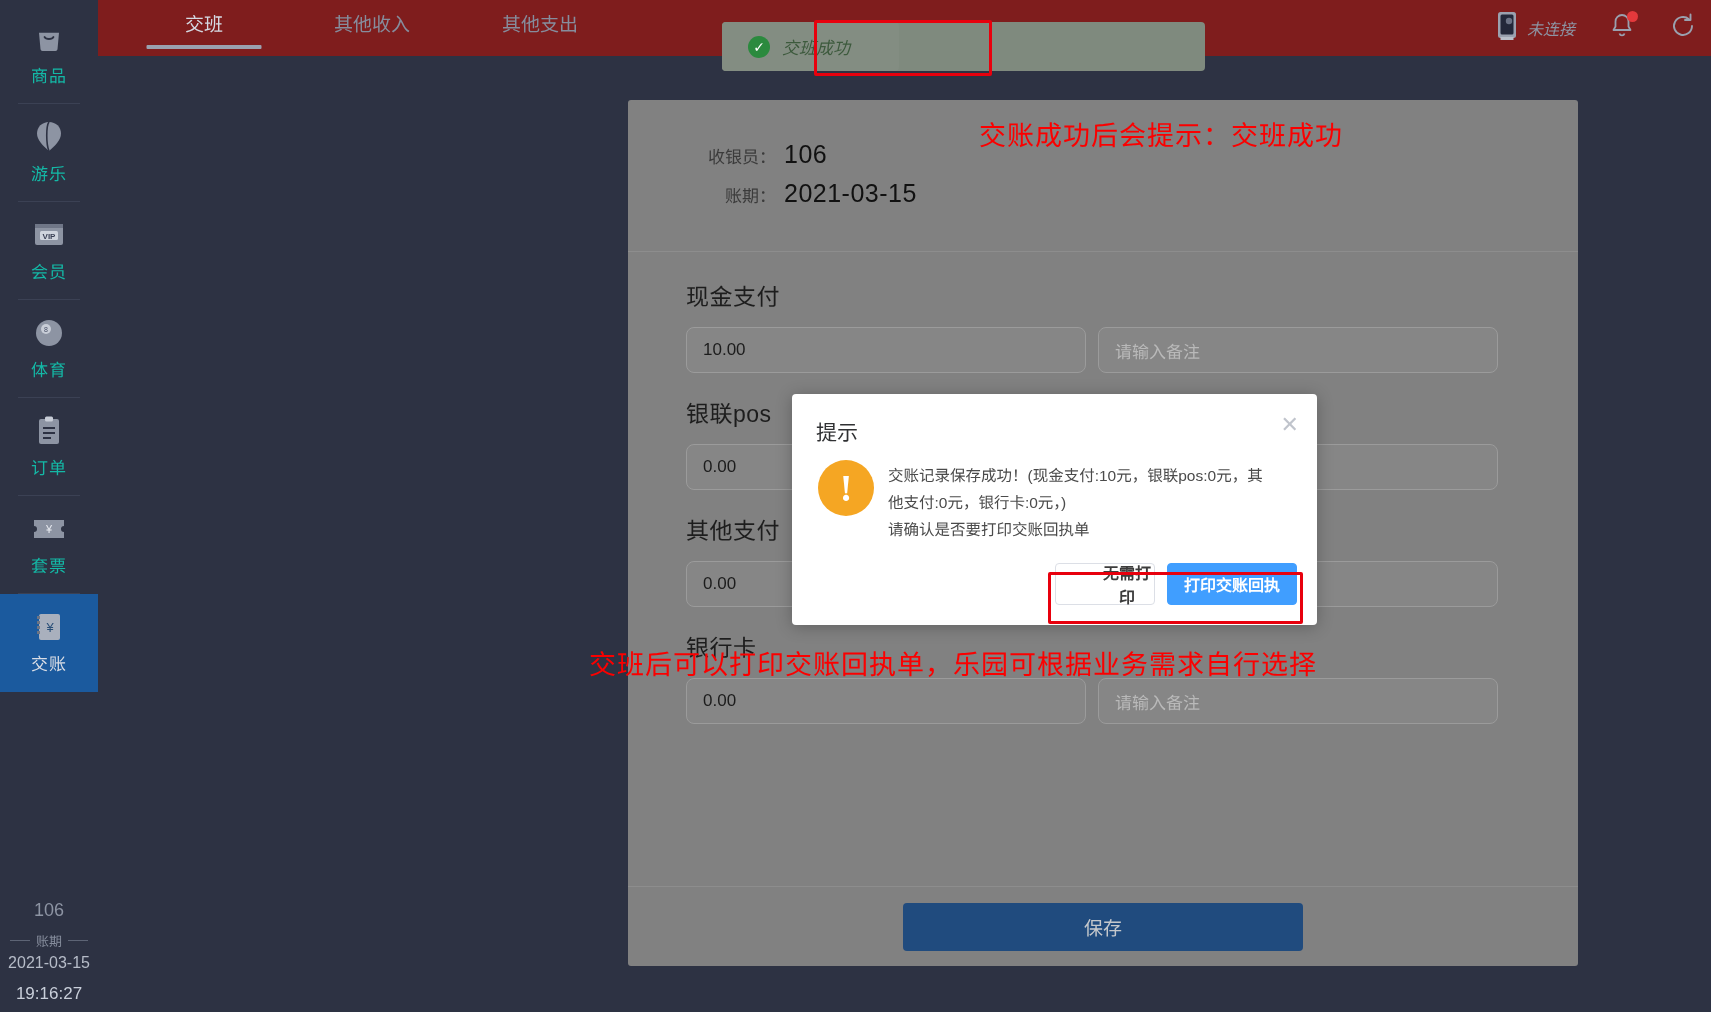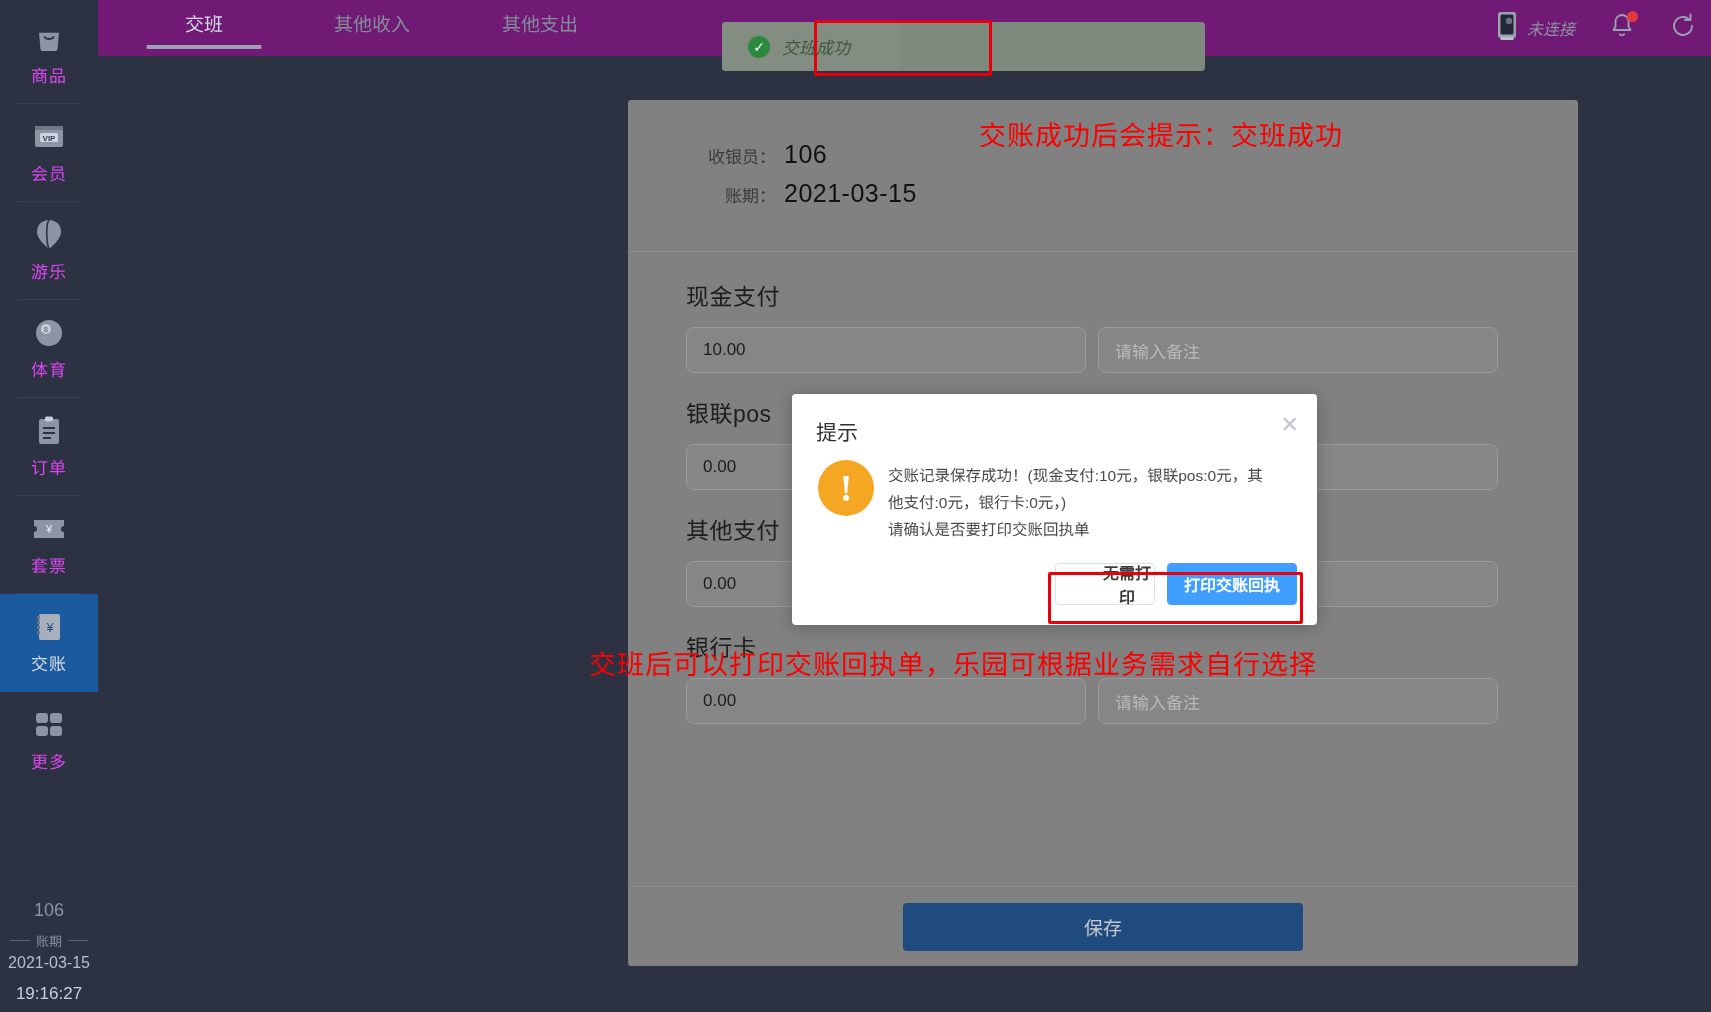--- a/index.html
+++ b/index.html
@@ -47,21 +47,21 @@
     background: #3b4154;
   }
   .side-item.active { background: #1b5a9e; }
   .side-icon {
     width: 34px; height: 32px;
     display: flex; align-items: center; justify-content: center;
     margin-bottom: 7px;
   }
   .side-label {
     font-size: 17px;
-    color: #d946ef;
+    color: #14b8a6;
     letter-spacing: 1px;
   }
   .side-item.active .side-label { color: #d9dde5; }
 
   #side-footer {
     position: absolute;
     bottom: 8px; left: 0; right: 0;
     text-align: center;
     color: #8d94a3;
   }
@@ -81,21 +81,21 @@
     height: 1012px;
     position: relative;
   }
 
   
   #topbar {
     height: 56px;
     position: relative;
     display: flex;
     align-items: flex-start;
-    background: #701a75;
+    background: #7f1d1d;
   }
   #tabs {
     display: flex;
     align-items: center;
     height: 56px;
     padding-left: 22px;
   }
   .tab {
     width: 168px;
     text-align: center;
@@ -363,39 +363,39 @@
             <path d="M4 7h16l-1.2 13.2A1.6 1.6 0 0 1 17.2 21.6H6.8a1.6 1.6 0 0 1-1.6-1.4L4 7z" fill="#8d94a3"></path>
             <path d="M8.5 10.5c1 2 6 2 7 0" stroke="#2d3243" stroke-width="1.6" fill="none" stroke-linecap="round"></path>
           </svg>
       </span>
       <span class="side-label">商品</span>
       <span class="sep"></span>
     </div>
 
     <div class="side-item">
       <span class="side-icon">
+        <svg width="26" height="32" viewBox="0 0 26 32">
+            <path d="M13 1C6 1 1 6 1 12.5 1 19 7 25 13 30c6-5 12-11 12-17.5C25 6 20 1 13 1z" fill="#8d94a3"></path>
+            <path d="M13 1c-3 4-3 22 0 29" stroke="#2d3243" stroke-width="1.6" fill="none"></path>
+          </svg>
+      </span>
+      <span class="side-label">游乐</span>
+      <span class="sep"></span>
+    </div>
+
+    <div class="side-item">
+      <span class="side-icon">
         <svg width="32" height="26" viewBox="0 0 32 26">
             <rect x="2" y="2" width="28" height="21" rx="2" fill="#8d94a3"></rect>
             <rect x="2" y="2" width="28" height="4" fill="#6f7687"></rect>
             <rect x="7" y="9" width="18" height="9" rx="1.5" fill="#cfd4dd"></rect>
             <text x="16" y="16.6" font-size="8" font-family="Liberation Sans, sans-serif" font-weight="bold" fill="#3a4055" text-anchor="middle">VIP</text>
           </svg>
       </span>
       <span class="side-label">会员</span>
-      <span class="sep"></span>
-    </div>
-
-    <div class="side-item">
-      <span class="side-icon">
-        <svg width="26" height="32" viewBox="0 0 26 32">
-            <path d="M13 1C6 1 1 6 1 12.5 1 19 7 25 13 30c6-5 12-11 12-17.5C25 6 20 1 13 1z" fill="#8d94a3"></path>
-            <path d="M13 1c-3 4-3 22 0 29" stroke="#2d3243" stroke-width="1.6" fill="none"></path>
-          </svg>
-      </span>
-      <span class="side-label">游乐</span>
       <span class="sep"></span>
     </div>
 
     <div class="side-item">
       <span class="side-icon">
         <svg width="30" height="30" viewBox="0 0 30 30">
             <circle cx="15" cy="15" r="13" fill="#8d94a3"></circle>
             <circle cx="12" cy="11" r="5" fill="#c8cdd7"></circle>
             <text x="12" y="14" font-size="7" fill="#4a5167" text-anchor="middle" font-family="Liberation Sans, sans-serif">8</text>
           </svg>
@@ -437,31 +437,20 @@
             <rect x="1" y="9" width="3" height="3" fill="#6c7484"></rect>
             <rect x="1" y="14" width="3" height="3" fill="#6c7484"></rect>
             <rect x="1" y="19" width="3" height="3" fill="#6c7484"></rect>
             <text x="14" y="20" font-size="13" fill="#2a4f78" text-anchor="middle" font-family="Liberation Sans, sans-serif">¥</text>
           </svg>
       </span>
       <span class="side-label">交账</span>
 
     </div>
 
-    <div class="side-item">
-      <span class="side-icon">
-        <svg width="30" height="28" viewBox="0 0 30 28">
-            <rect x="2" y="2" width="12" height="10" rx="3" fill="#8d94a3"></rect>
-            <rect x="16" y="2" width="12" height="10" rx="3" fill="#8d94a3"></rect>
-            <rect x="2" y="15" width="12" height="10" rx="3" fill="#8d94a3"></rect>
-            <rect x="16" y="15" width="12" height="10" rx="3" fill="#8d94a3"></rect>
-          </svg>
-      </span>
-      <span class="side-label">更多</span>
-    </div>
 
     <div id="side-footer">
       <div class="uid">106</div>
       <div class="period-row">
         <span class="line"></span>
         <span class="period-label">账期</span>
         <span class="line"></span>
       </div>
       <div class="period-date">2021-03-15</div>
       <div class="clock">19:16:27</div>

